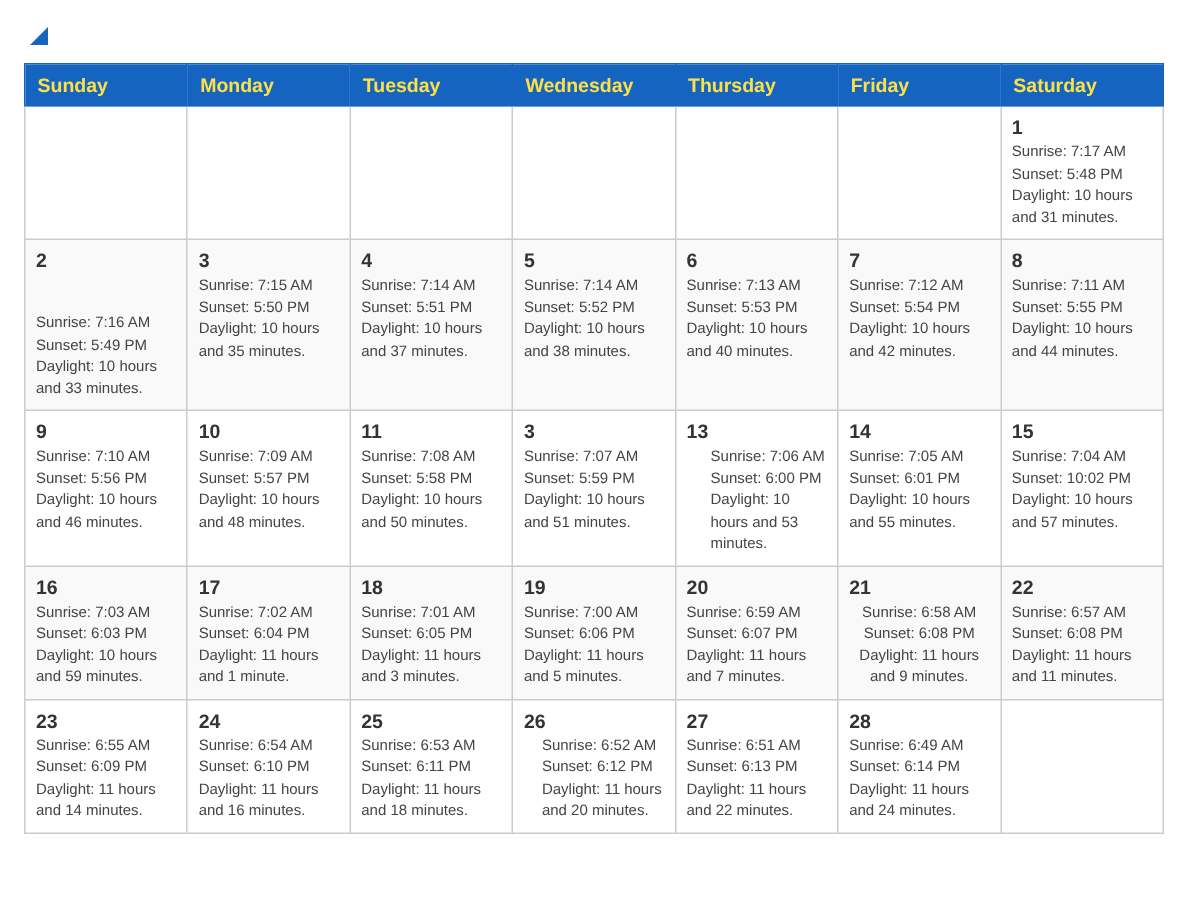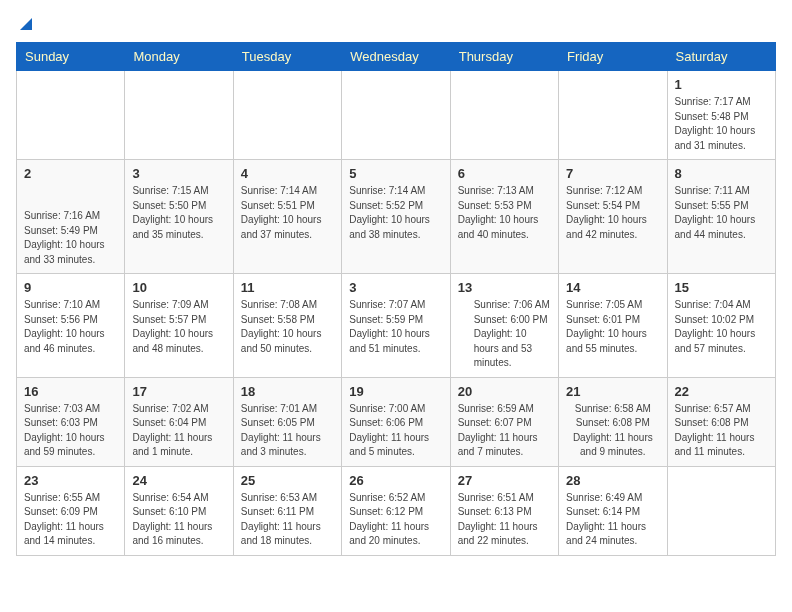--- a/index.html
+++ b/index.html
@@ -34,23 +34,23 @@
       color: #555;
       font-weight: normal;
     }
     .calendar {
       width: 100%;
       border-collapse: collapse;
       border: 1px solid #ccc;
     }
     .calendar th {
       background: #1565c0;
-      color: #fef9c3;
+      color: #fde047;
       font-size: 13px;
-      font-weight: normal;
+      font-weight: bold;
       padding: 6px 8px;
       text-align: left;
       border: 1px solid #1565c0;
     }
     .calendar td {
       vertical-align: top;
       padding: 6px 7px;
       border: 1px solid #ccc;
       width: calc(100% / 7);
       min-height: 80px;
@@ -270,21 +270,21 @@
 Daylight: 11 hours and 16 minutes.</div>
         </td>
         <td>
           <span class="day-num">25</span>
           <div class="day-info" style="white-space: pre-line;">Sunrise: 6:53 AM
 Sunset: 6:11 PM
 Daylight: 11 hours and 18 minutes.</div>
         </td>
         <td>
           <span class="day-num">26</span>
-          <div class="day-info" style="white-space: pre-line;">Sunrise: 6:52 AM
+          <div class="day-info" style="white-space: pre-line; margin-left: 12px;">Sunrise: 6:52 AM
 Sunset: 6:12 PM
 Daylight: 11 hours and 20 minutes.</div>
         </td>
         <td>
           <span class="day-num">27</span>
           <div class="day-info" style="white-space: pre-line;">Sunrise: 6:51 AM
 Sunset: 6:13 PM
 Daylight: 11 hours and 22 minutes.</div>
         </td>
         <td>

